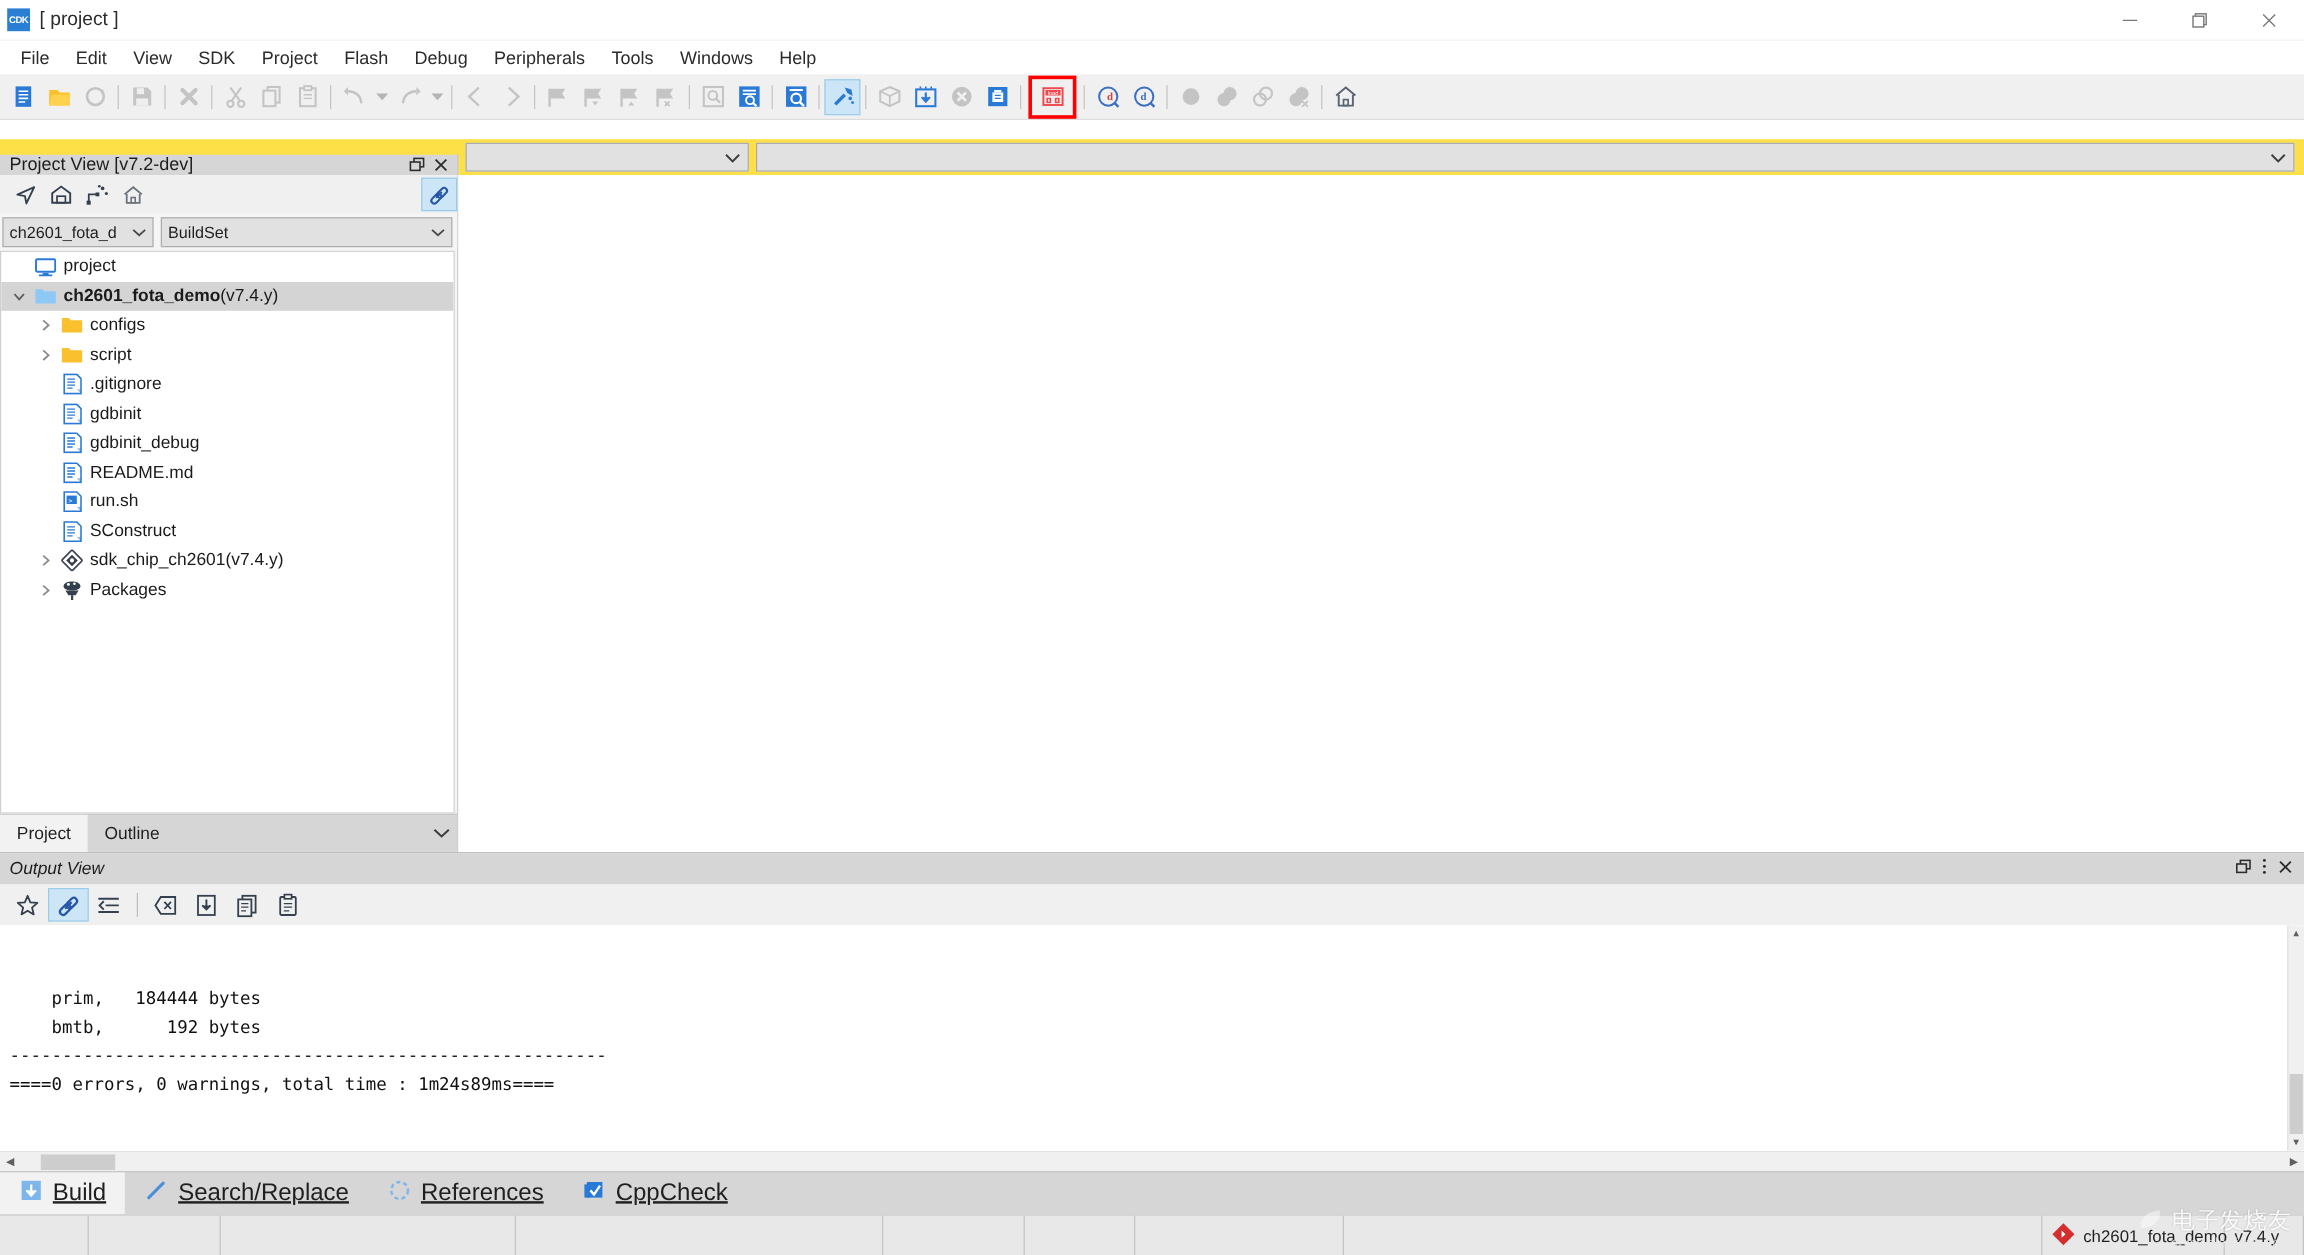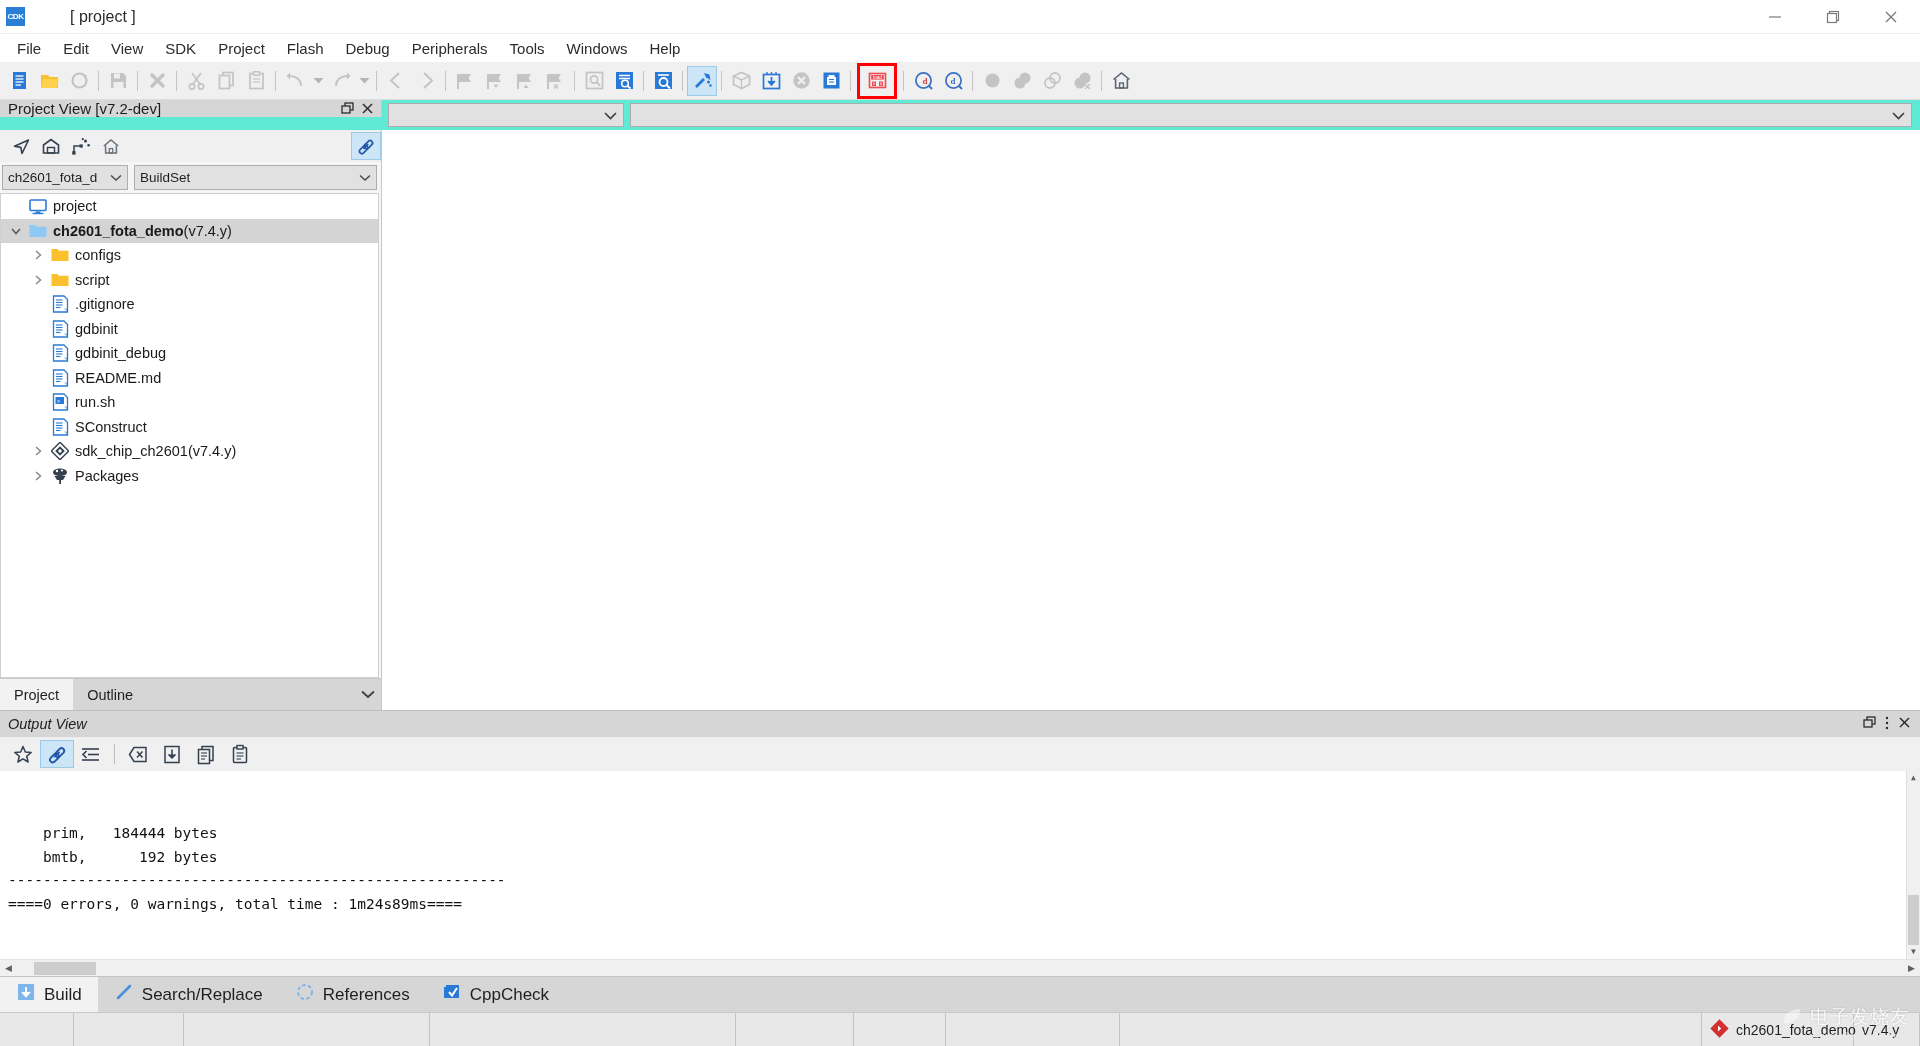--- a/index.html
+++ b/index.html
@@ -21,21 +21,21 @@
     border-bottom: 1px solid #f0f0f0;
     padding-left: 6px;
   }
   .app-logo {
     width: 19px; height: 19px; margin-right: 8px;
     background: #2a7fd4; color:#fff;
     font-size: 8px; font-weight: bold; letter-spacing:-0.5px;
     display:flex; align-items:center; justify-content:center;
     font-family: "Liberation Sans", sans-serif;
   }
-  .win-title { font-size: 16px; color: #2b2b2b; margin-left: 37px; }
+  .win-title { font-size: 16px; color: #2b2b2b; }
   .win-buttons { margin-left:auto; display:flex; height:34px; }
   .win-btn {
     width: 58px; height: 34px;
     display:flex; align-items:center; justify-content:center;
     color:#6d6d6d;
   }
   .win-btn svg { display:block; }
 
   
   .menubar {
@@ -72,22 +72,23 @@
     border: 3px solid #ff0000;
     padding: 0 2px;
     height: 36px;
     display:flex; align-items:center;
     margin: 0 2px;
   }
 
   
   .secondbar {
     height: 30px; min-height:30px;
-    display:flex; align-items:flex-start;
-    background:#5eead4;
+    display:flex; align-items:flex-end;
+    background:#fde047;
+    margin-top:16px;
   }
   .panel-header {
     width: 382px; min-width:382px;
     background:#d6d6d6;
     display:flex; align-items:center;
     padding-left: 8px;
     font-size:15px; color:#1d1d1d;
     border-right:1px solid #c8c8c8;
   }
   .panel-header-actions { margin-left:auto; display:flex; align-items:center; gap:4px; padding-right:6px; }
@@ -236,21 +237,21 @@
   
   .bottom-tabs {
     height: 36px; min-height:36px;
     background:#d6d6d6;
     display:flex; align-items:stretch;
     border-top:1px solid #c3c3c3;
   }
   .bt {
     display:flex; align-items:center; gap:8px;
     padding: 0 16px;
-    font-size:17px; color:#1f1f1f;
+    font-size:20px; color:#1f1f1f;text-decoration:underline;
   }
   .bt.active { background:#f2f2f2; }
 
   
   .statusbar {
     height: 34px; min-height:34px;
     background:#e8e8e8;
     display:flex; align-items:stretch;
     border-top:1px solid #c8c8c8;
     font-size:14px; color:#1f1f1f;

